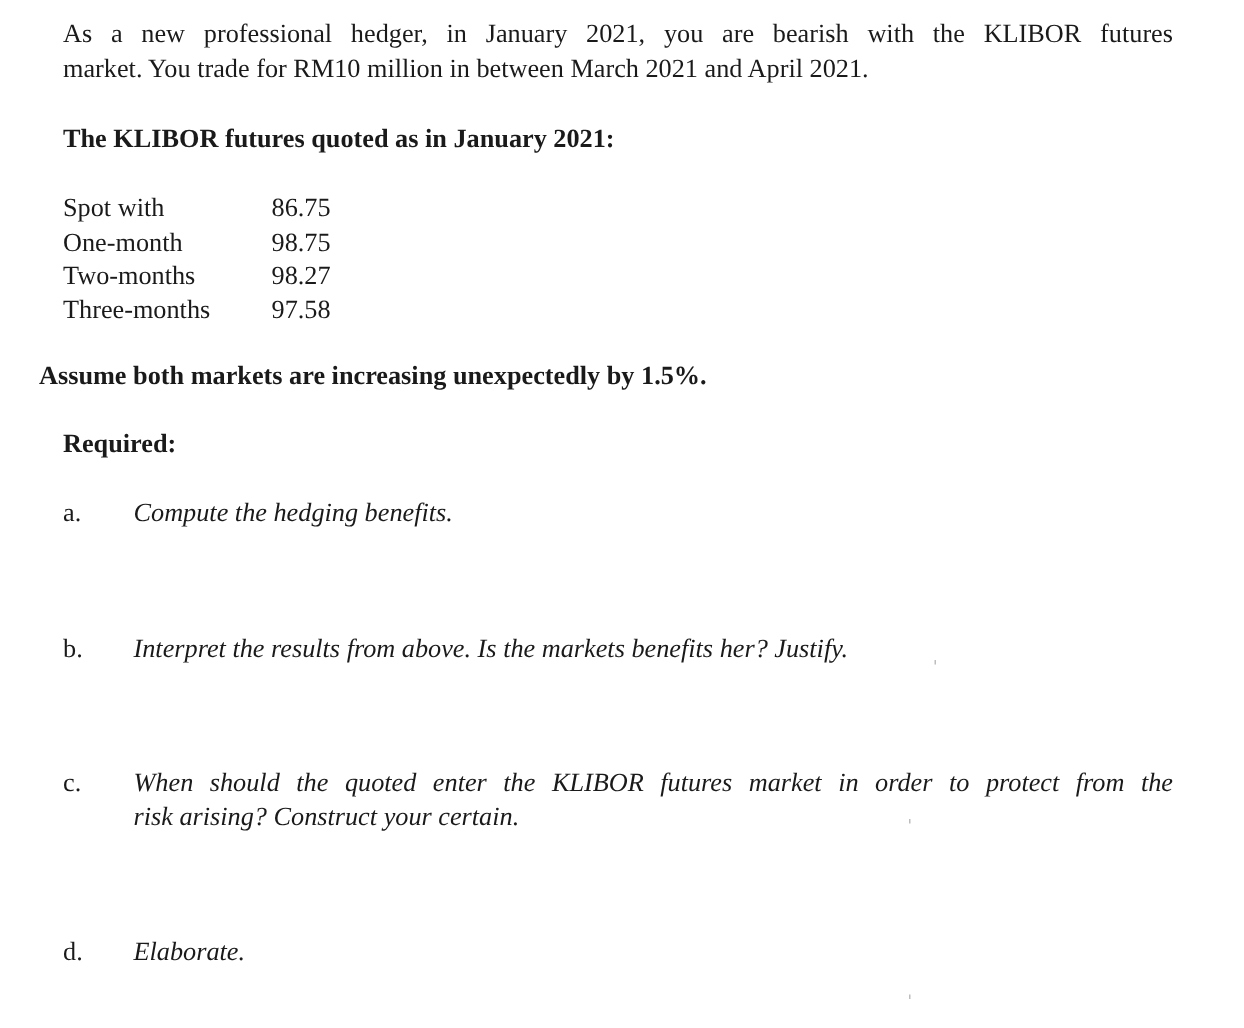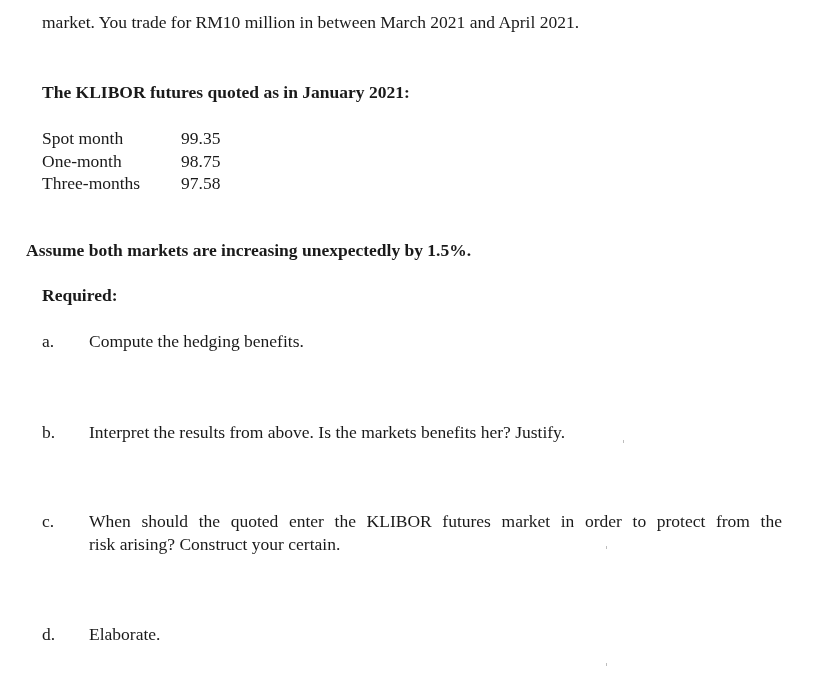--- a/index.html
+++ b/index.html
@@ -46,54 +46,59 @@
     .required { left: 42px; top: 285px; font-weight: bold; }
     .question {
       position: absolute;
       left: 42px;
       width: 740px;
       display: flex;
       line-height: 23px;
     }
     .q-letter { width: 47px; flex: none; }
     .q-text { flex: 1; }
-    .q-text .line { display: block; white-space: nowrap; }
+    .q-text .line { display: block; white-space: nowrap; font-style: italic; }
     .q-text .line.justify {
       white-space: normal;
       text-align: justify;
       text-align-last: justify;
     }
     .q-a { top: 330px; }
     .q-b { top: 421px; }
     .q-c { top: 510px; }
     .q-d { top: 623px; }
     .speck {
       position: absolute;
       width: 1px;
       height: 3px;
       background: #bdbdbd;
     }
   </style>
 </head>
 <body>
 
 <div class="intro">
+  <span class="line justify">As a new professional hedger, in January 2021, you are bearish with the KLIBOR futures</span>
   <span class="line">market. You trade for RM10 million in between March 2021 and April 2021.</span>
 </div>
 
 <div class="abs quote-heading">The KLIBOR futures quoted as in January 2021:</div>
 
 <div class="quote-table">
   <div class="quote-row">
-    <span class="quote-label">Spot month</span>
-    <span class="quote-value">99.35</span>
+    <span class="quote-label">Spot with</span>
+    <span class="quote-value">86.75</span>
   </div>
   <div class="quote-row">
     <span class="quote-label">One-month</span>
     <span class="quote-value">98.75</span>
+  </div>
+  <div class="quote-row">
+    <span class="quote-label">Two-months</span>
+    <span class="quote-value">98.27</span>
   </div>
   <div class="quote-row">
     <span class="quote-label">Three-months</span>
     <span class="quote-value">97.58</span>
   </div>
 </div>
 
 <div class="abs assumption">Assume both markets are increasing unexpectedly by 1.5%.</div>
 
 <div class="abs required">Required:</div>

